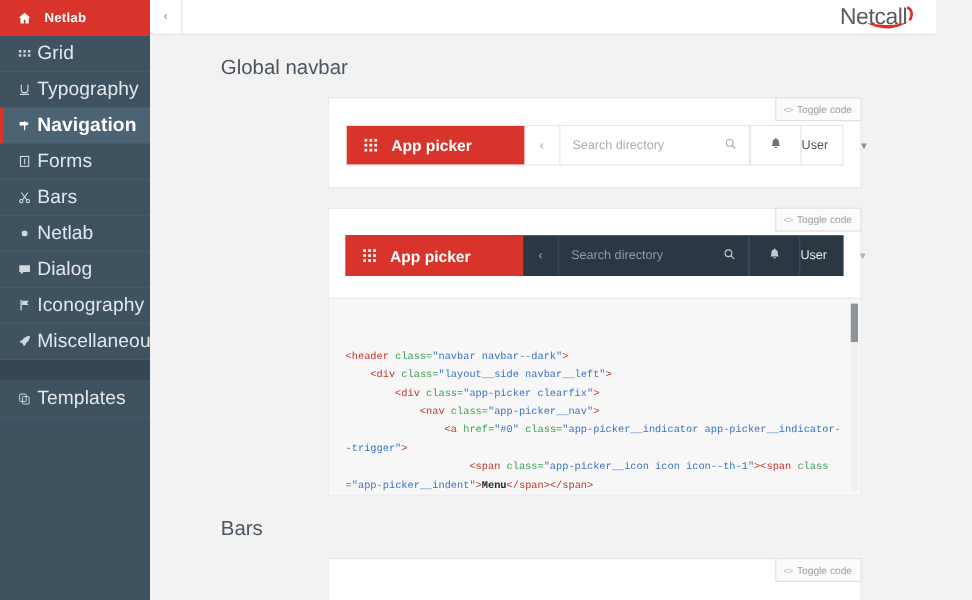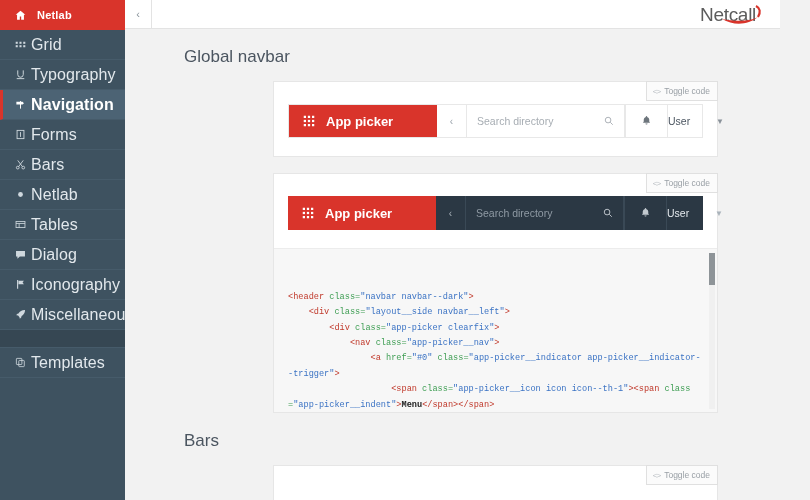--- a/index.html
+++ b/index.html
@@ -262,29 +262,20 @@
 
     <div class="nav-item">
       <span class="ico">
         <svg width="11" height="11" viewBox="0 0 16 16" fill="#cfd8de">
             <circle cx="8" cy="8" r="3.5"></circle>
           </svg>
       </span>
       <span class="lbl">Netlab</span>
     </div>
 
-    <div class="nav-item">
-      <span class="ico">
-        <svg width="11" height="11" viewBox="0 0 16 16" fill="none" stroke="#cfd8de" stroke-width="1.2">
-            <rect x="1.5" y="3.5" width="13" height="9"></rect>
-            <path d="M1.5 6.5h13M6 6.5v6"></path>
-          </svg>
-      </span>
-      <span class="lbl">Tables</span>
-    </div>
 
     <div class="nav-item">
       <span class="ico">
         <svg width="11" height="11" viewBox="0 0 16 16" fill="#cfd8de">
             <path d="M1.5 3h13v8H7l-3.5 3v-3h-2z"></path>
           </svg>
       </span>
       <span class="lbl">Dialog</span>
     </div>
 

